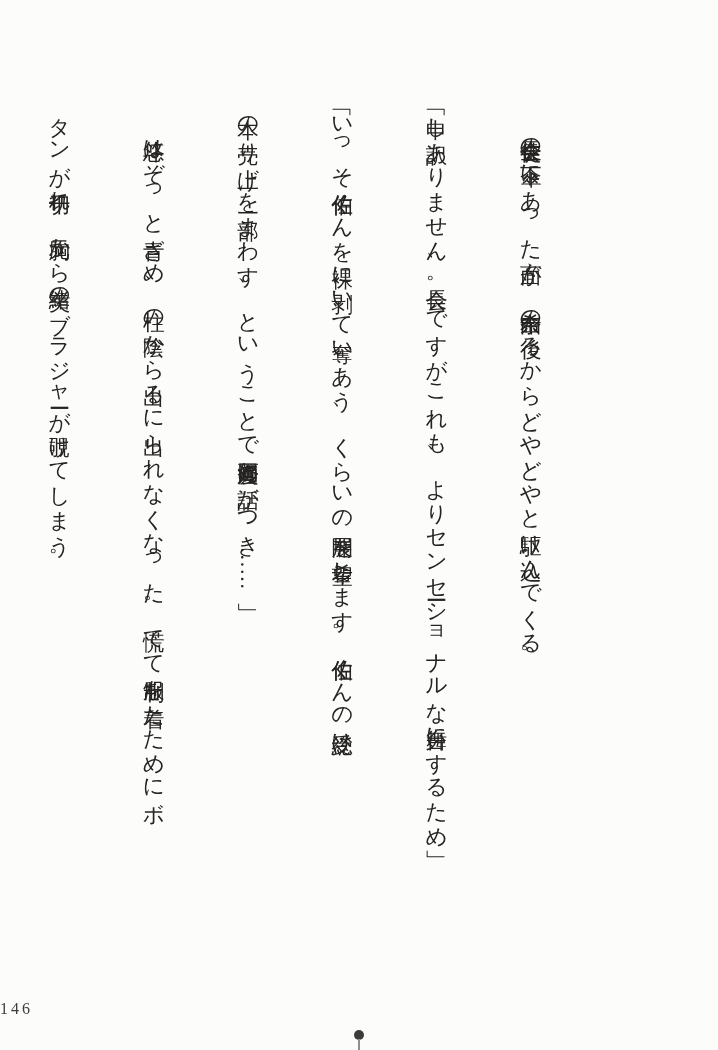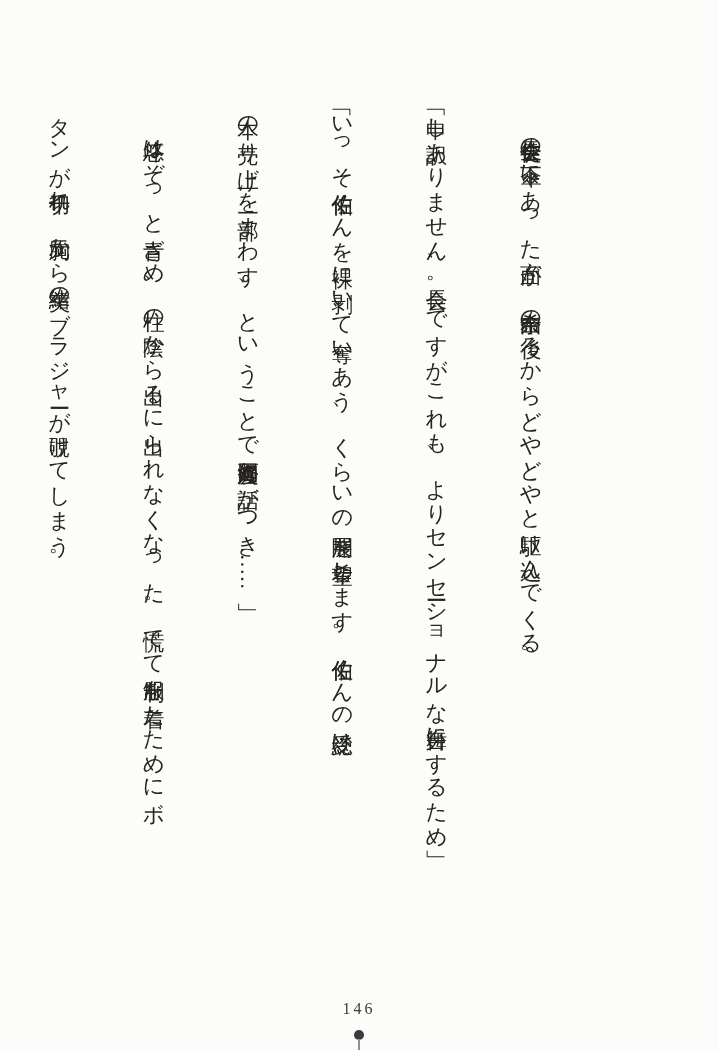--- a/index.html
+++ b/index.html
@@ -42,21 +42,20 @@
   }
   .tline {
     
     min-width: 0;
   }
   .page-number {
     position: absolute;
     top: 1000px;
     left: 0;
     width: 718px;
-    text-align: center;
     font-size: 16px;
     letter-spacing: 3px;
     color: var(--pagenum);
     font-family: "Liberation Serif", "DejaVu Serif", serif;
   }
   .pin {
     position: absolute;
     left: 0;
     top: 0;
     width: 718px;

